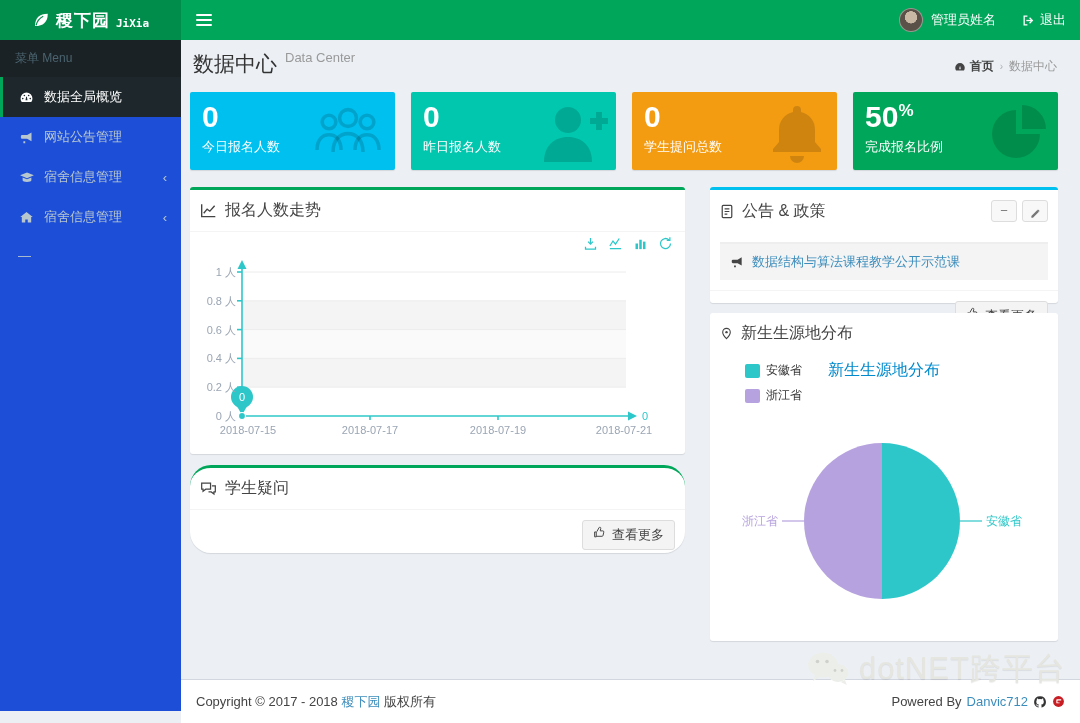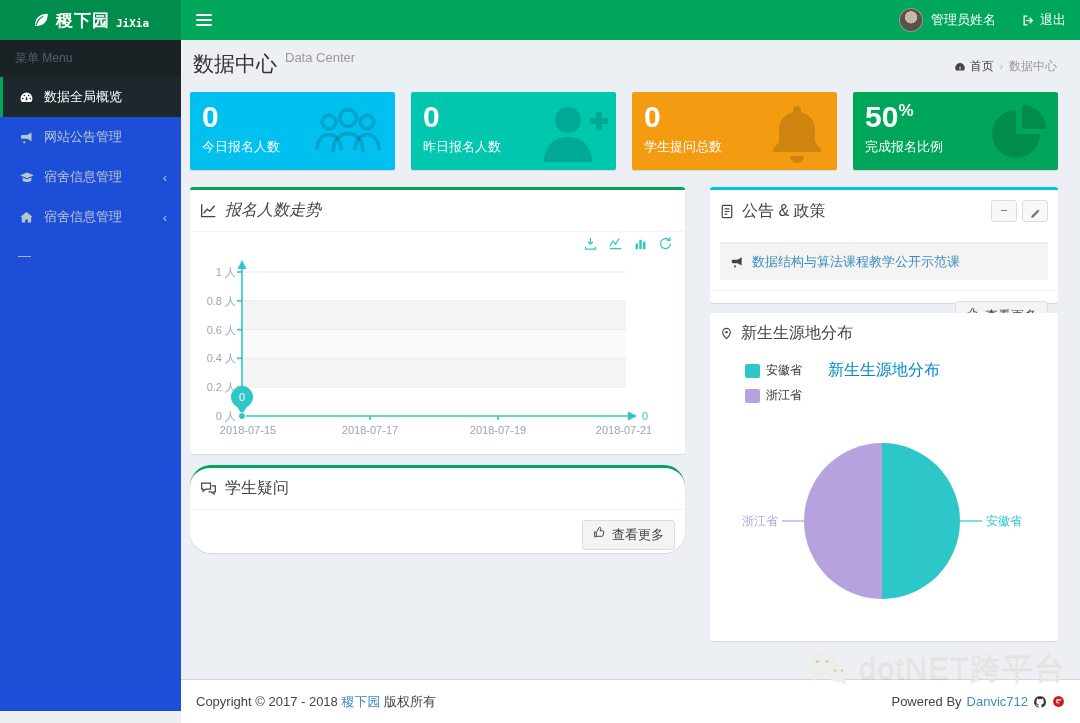--- a/index.html
+++ b/index.html
@@ -28,21 +28,21 @@
   .menu-item.active { background:#1e282c; color:#fff; border-left-color:#00a65a; }
   .menu-item .mi-icon { width:17px; text-align:center; flex:0 0 17px; display:flex; justify-content:center; }
   .menu-item .chev { margin-left:auto; font-size:13px; color:#b8c7ce; padding-right:4px; }
 
   
   .content-wrapper { position:absolute; left:181px; top:40px; right:0; bottom:44px; overflow:hidden; }
   .content-header { padding:10px 15px 6px 12px; display:flex; align-items:flex-start; }
   .page-title { font-size:21px; color:#333; font-weight:normal; }
   .page-subtitle { font-size:13px; color:#999; margin-left:8px; }
   .breadcrumb { margin-left:auto; margin-top:8px; font-size:12px; color:#999; display:flex; align-items:center; gap:6px; padding-right:8px; }
-  .breadcrumb .bc-home { color:#444; display:flex; align-items:center; gap:4px; text-decoration:none; cursor:pointer; }
+  .breadcrumb .bc-home { color:#444; display:flex; align-items:center; gap:4px; text-decoration:none; cursor:pointer;font-weight:bold; }
   .breadcrumb .sep { color:#b0b0b0; font-size:10px; }
 
   .stat-row { display:flex; gap:16px; margin:8px 22px 0 9px; }
   .small-box { position:relative; flex:0 0 205px; height:78px; border-radius:2px; color:#fff; padding:8px 12px; box-shadow:0 1px 1px rgba(0,0,0,0.1); overflow:hidden; }
   .small-box h3 { font-size:30px; font-weight:bold; line-height:1.1; }
   .small-box h3 sup { font-size:17px; }
   .small-box p { font-size:13px; margin-top:5px; }
   .sb-icon { position:absolute; right:8px; top:10px; opacity:1; }
   .bg-aqua { background:#00c0ef; }
   .bg-teal { background:#00c7ae; }
@@ -50,21 +50,21 @@
   .bg-green { background:#00a65a; }
 
   .cols { display:flex; gap:25px; margin:17px 22px 0 9px; align-items:flex-start; }
   .col-left { width:495px; flex:0 0 495px; }
   .col-right { flex:1; }
 
   .box { background:#fff; border-radius:3px; box-shadow:0 1px 1px rgba(0,0,0,0.1); position:relative; }
   .box.top-green { border-top:3px solid #00a65a; }
   .box.top-cyan { border-top:3px solid #00c0ef; }
   .box-header { display:flex; align-items:center; gap:8px; padding:10px 10px; font-size:16px; color:#444; }
-  .box-header.with-line { border-bottom:1px solid #f4f4f4;font-style:italic; }
+  .box-header.with-line { border-bottom:1px solid #f4f4f4; }
   .box-tools { margin-left:auto; display:flex; gap:5px; }
   .btn-tool { width:26px; height:22px; background:#f8f8f8; border:1px solid #ddd; border-radius:3px; color:#777;
               font-size:13px; line-height:20px; text-align:center; cursor:pointer; }
   .box-footer { border-top:1px solid #f4f4f4; padding:10px; display:flex; justify-content:flex-end; }
   .btn-default { display:inline-flex; gap:6px; background:#f4f4f4; border:1px solid #ddd; border-radius:3px;
                  padding:5px 10px; font-size:13px; color:#444; cursor:pointer; }
 
   
   .trend-body { position:relative; padding:4px 8px 8px 4px; }
   .toolbox { position:absolute; top:4px; right:12px; display:flex; gap:10px; color:#2ec7c9; z-index:2; }

